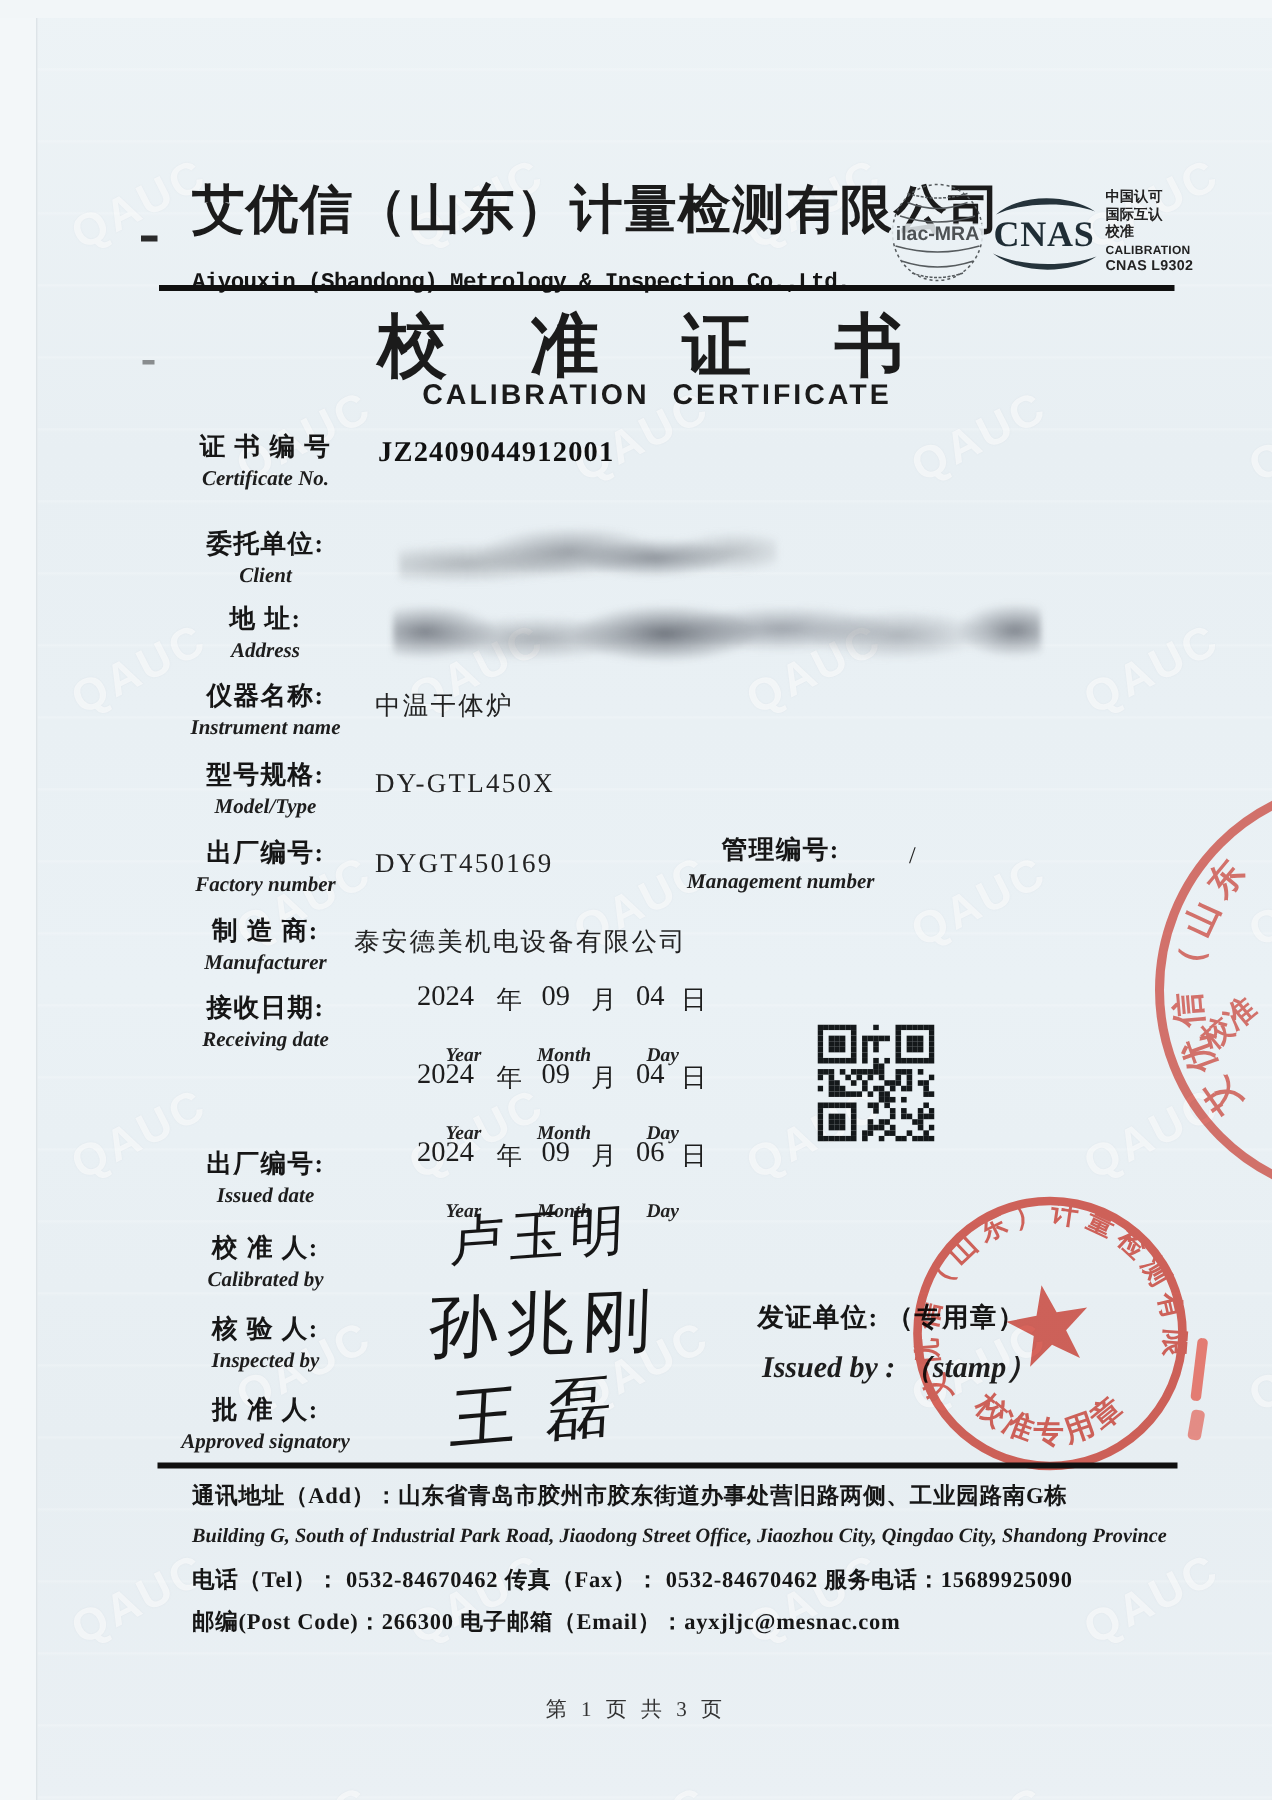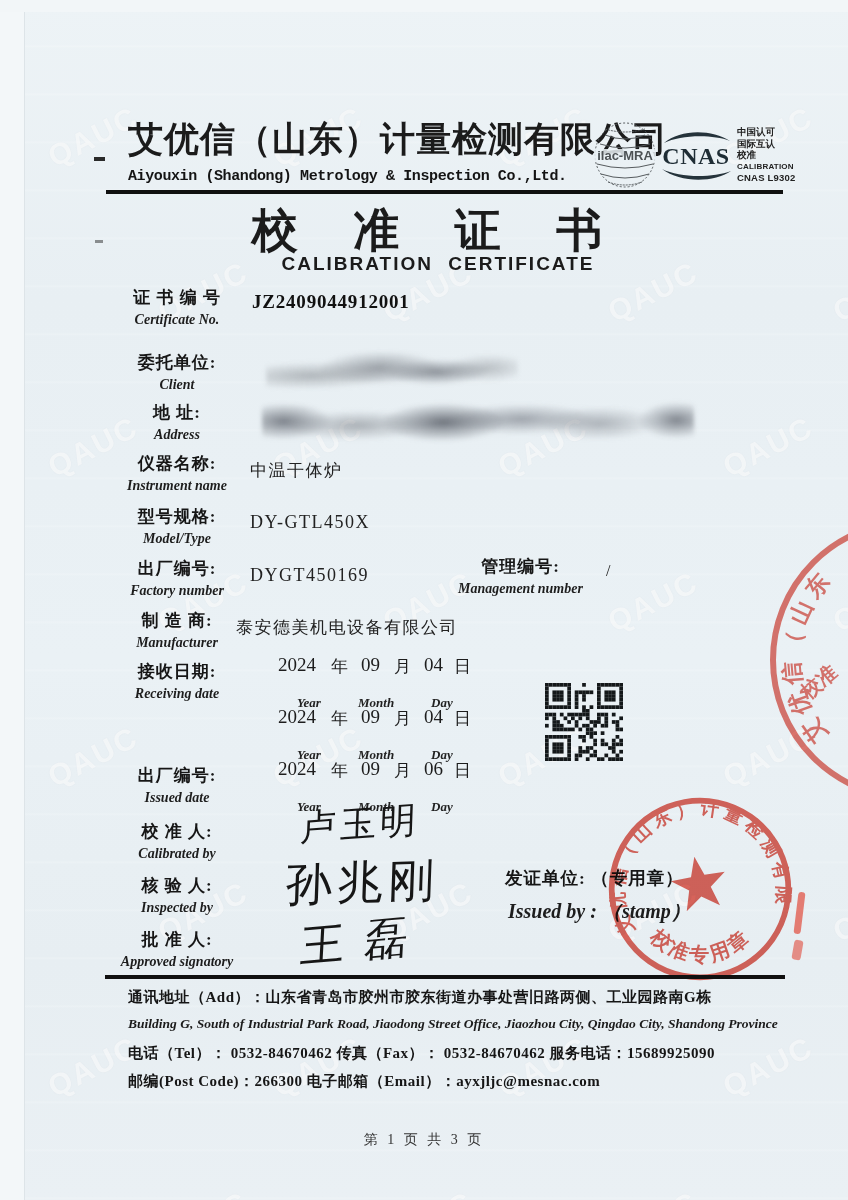--- a/index.html
+++ b/index.html
@@ -12,21 +12,21 @@
   .edge-top{position:absolute;left:0;top:0;width:848px;height:12px;background:#f2f6f8;}
   .streaks{position:absolute;inset:0;pointer-events:none;opacity:.6;
     background:repeating-linear-gradient(180deg,rgba(255,255,255,0) 0 45px,rgba(255,255,255,.35) 46px,rgba(255,255,255,0) 48px);}
   .dash{position:absolute;background:#2a2a2a;}
   
   .wm-layer{position:absolute;inset:0;pointer-events:none;}
   .wm{position:absolute;font-family:"Liberation Sans",sans-serif;font-weight:700;font-size:30px;
     letter-spacing:2px;color:rgba(255,255,255,.62);transform:rotate(-27deg);text-shadow:0 0 1px rgba(190,200,206,.25);}
   
   .co-cn{font-size:35px;font-weight:900;letter-spacing:1px;white-space:nowrap;}
-  .co-en{font-family:"Liberation Mono",monospace;font-weight:700;font-size:15px;letter-spacing:-0.4px;white-space:nowrap;color:#141414;}
+  .co-en{font-family:"Liberation Mono",monospace;font-weight:700;font-size:15px;letter-spacing:-0.4px;white-space:nowrap;color:#141414;margin-top:12px;}
   .rule{position:absolute;background:#101010;}
   .acc{font-family:"Liberation Sans",sans-serif;line-height:11.5px;color:#222;}
   .acc .c{font-size:9.5px;font-weight:700;}
   .acc .e{font-size:8px;font-weight:700;letter-spacing:.2px;}
   
   .title-cn{left:0;width:100%;padding-left:14px;text-align:center;font-size:46px;font-weight:900;letter-spacing:22px;white-space:nowrap;}
   .title-en{left:0;width:100%;padding-left:14px;text-align:center;font-family:"Liberation Sans",sans-serif;
     font-size:19px;font-weight:900;letter-spacing:2px;word-spacing:8px;}
   
   .lblblock{position:absolute;left:92px;width:170px;text-align:center;}

